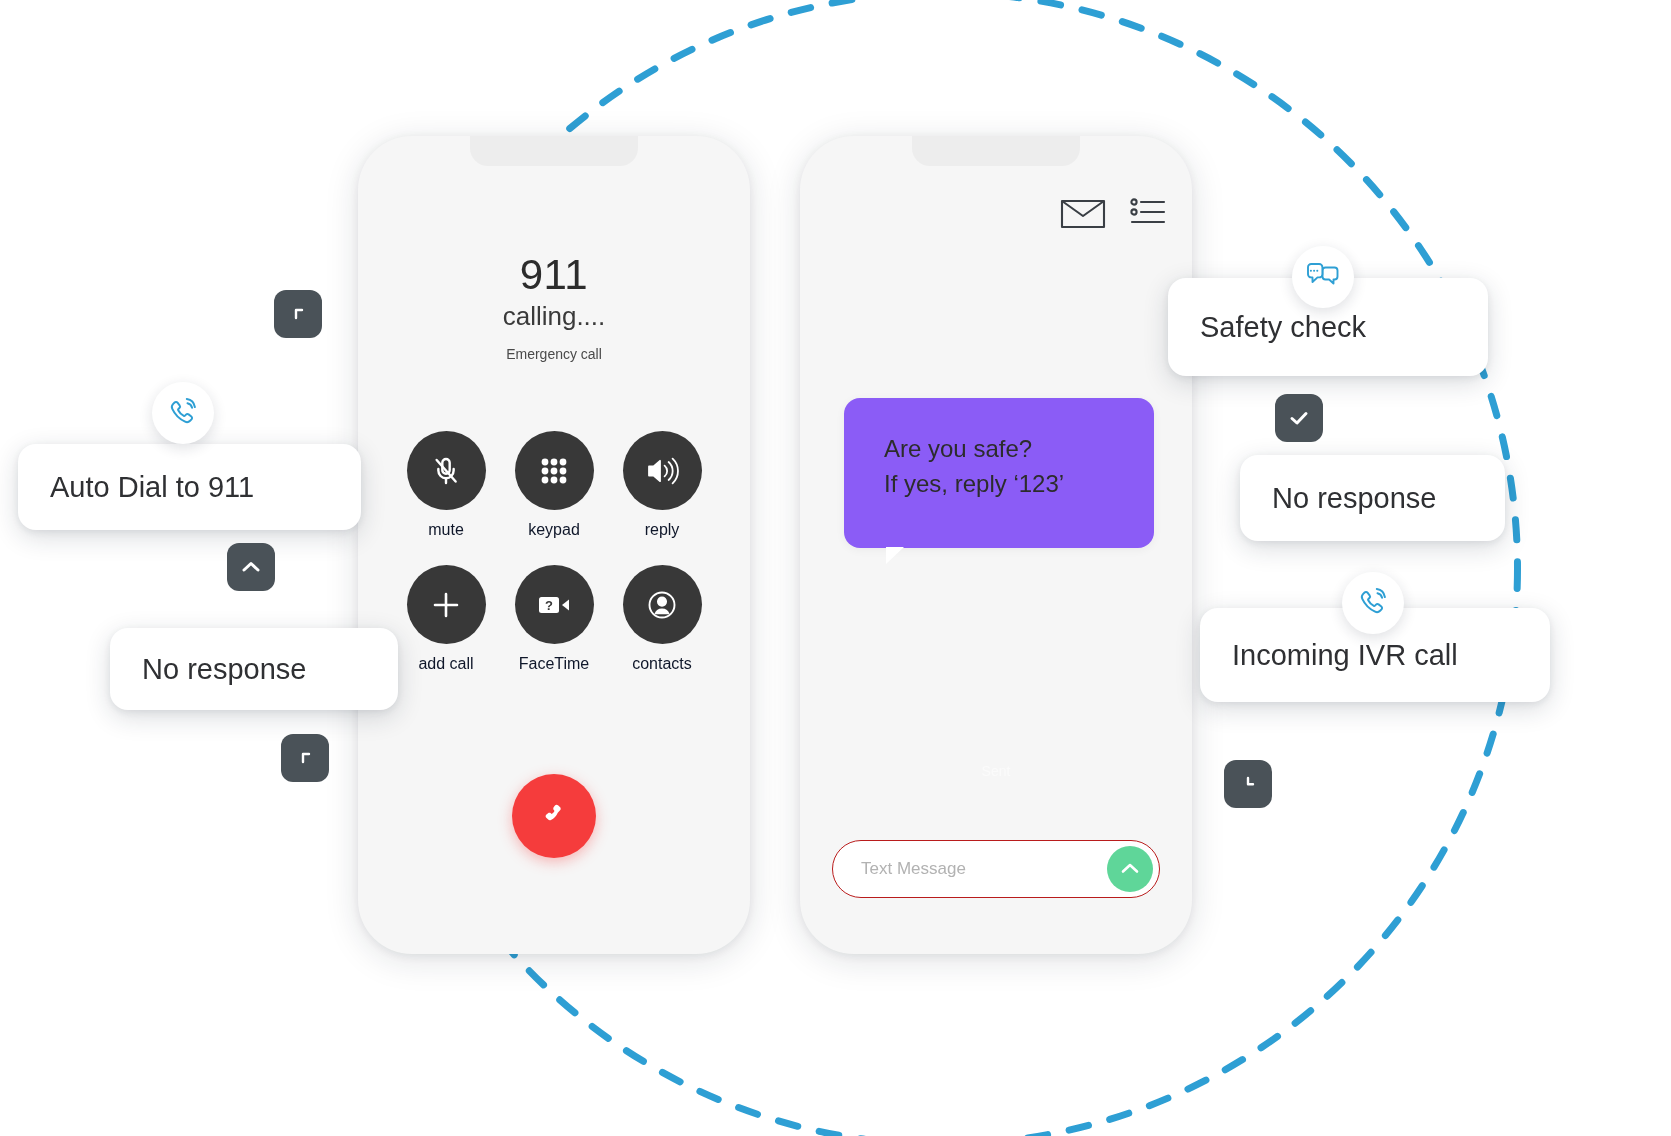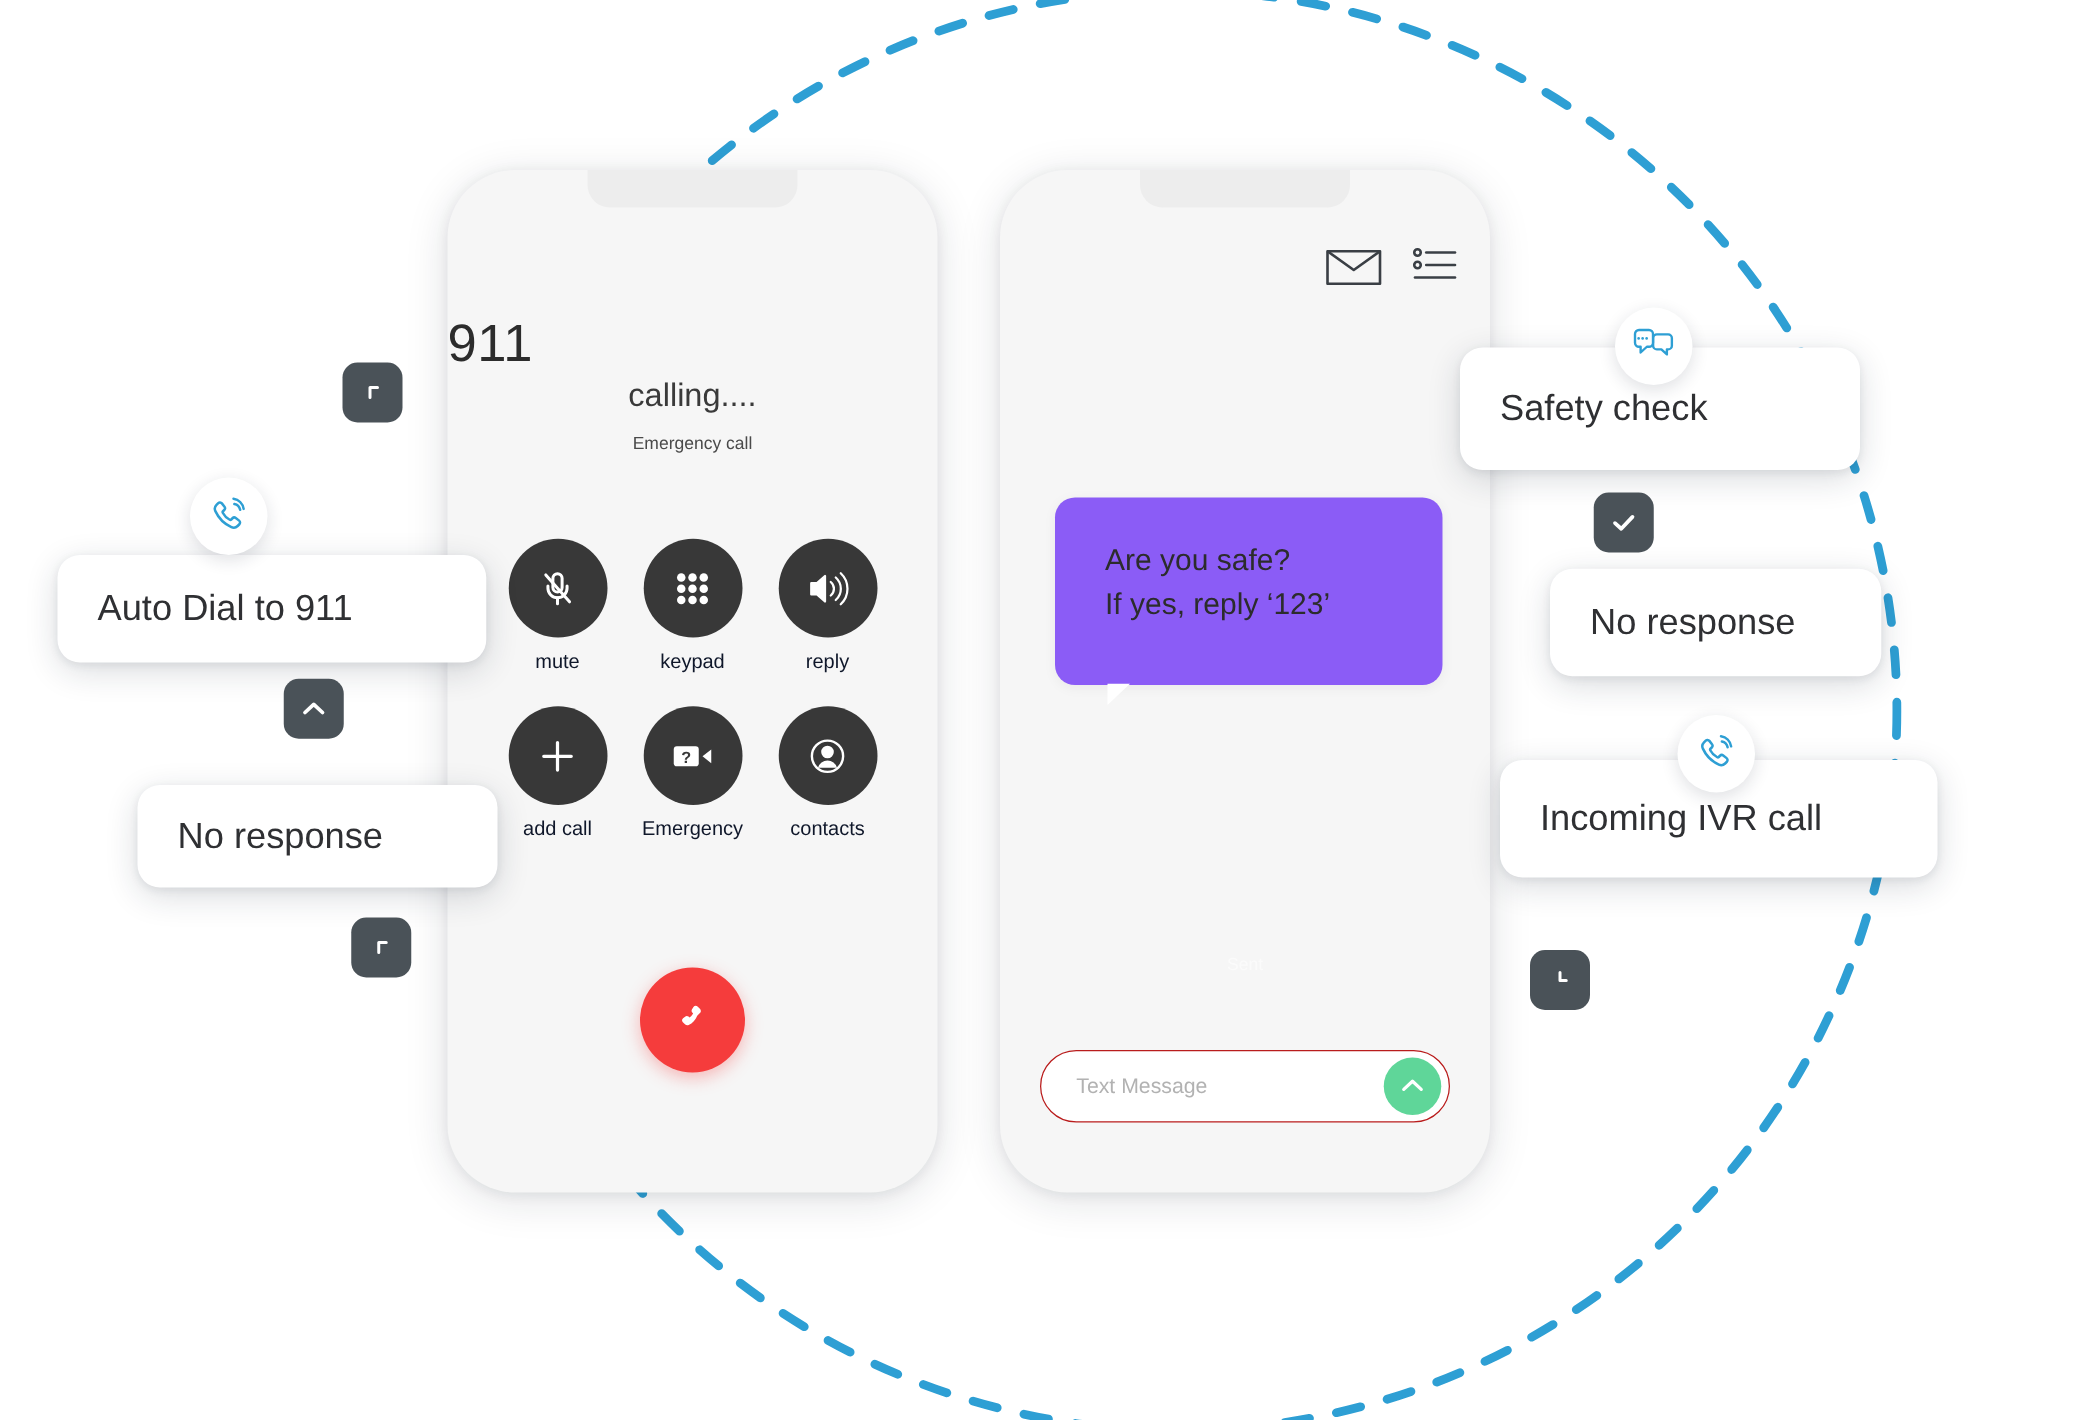--- a/index.html
+++ b/index.html
@@ -30,21 +30,21 @@
     position: absolute; left: 50%; top: 0; transform: translateX(-50%);
     width: 168px; height: 30px;
     background: #ededed;
     border-bottom-left-radius: 18px; border-bottom-right-radius: 18px;
   }
   #phone-call { left: 358px; top: 136px; width: 392px; height: 818px; }
   #phone-sms  { left: 800px; top: 136px; width: 392px; height: 818px; }
 
   
   .call-number {
-    position:absolute; left:0; right:0; top:115px; text-align:left;
+    position:absolute; left:0; right:0; top:115px; text-align:center;
     font-size: 42px; color: #2c2c2c; font-weight: 400; letter-spacing: .5px;
   }
   .call-status {
     position:absolute; left:0; right:0; top:165px; text-align:center;
     font-size: 26px; color: #3a3a3a; font-weight: 400;
   }
   .call-type {
     position:absolute; left:0; right:0; top:210px; text-align:center;
     font-size: 14px; color: #4a4a4a;
   }
@@ -104,21 +104,21 @@
     display: flex; align-items: center;
     padding: 0 32px;
   }
   .callout-text { font-size: 29px; color: #2f3033; white-space: nowrap; }
   .callout-icon {
     position: absolute; width: 62px; height: 62px; border-radius: 50%;
     background: #ffffff; box-shadow: 0 4px 14px rgba(25,38,55,.14);
     display: flex; align-items: center; justify-content: center;
   }
 
-  #callout-auto-dial  { left: 18px;   top: 444px; width: 343px; height: 86px; margin-left: 28px; }
+  #callout-auto-dial  { left: 18px;   top: 444px; width: 343px; height: 86px; }
   #icon-auto-dial     { left: 152px;  top: 382px; }
   #callout-no-resp-1  { left: 110px;  top: 628px; width: 288px; height: 82px; }
   #callout-safety     { left: 1168px; top: 278px; width: 320px; height: 98px; }
   #icon-safety        { left: 1292px; top: 246px; }
   #callout-no-resp-2  { left: 1240px; top: 455px; width: 265px; height: 86px; }
   #callout-ivr        { left: 1200px; top: 608px; width: 350px; height: 94px; }
   #icon-ivr           { left: 1342px; top: 572px; }
 
   
   .badge {
@@ -204,21 +204,21 @@
         </div>
 
         <div class="key">
           <div class="key-btn">
             <svg width="38" height="30" viewBox="0 0 38 30">
               <rect x="4" y="7" width="20" height="16" rx="2.5" fill="#fff"></rect>
               <text x="14" y="20" font-family="Liberation Sans, sans-serif" font-size="13" font-weight="bold" fill="#383838" text-anchor="middle">?</text>
               <path d="M27 15 34 9.5v11z" fill="#fff"></path>
             </svg>
           </div>
-          <div class="key-label">Emergency</div>
+          <div class="key-label">FaceTime</div>
         </div>
 
         <div class="key">
           <div class="key-btn">
             <svg width="36" height="36" viewBox="0 0 36 36" fill="none" stroke="#fff" stroke-width="1.9">
               <circle cx="18" cy="18" r="12.5"></circle>
               <circle cx="18" cy="14.6" r="4.1" fill="#fff"></circle>
               <path d="M10.4 27.2a7.9 7.9 0 0 1 15.2 0" fill="#fff" stroke="none"></path>
             </svg>
           </div>

